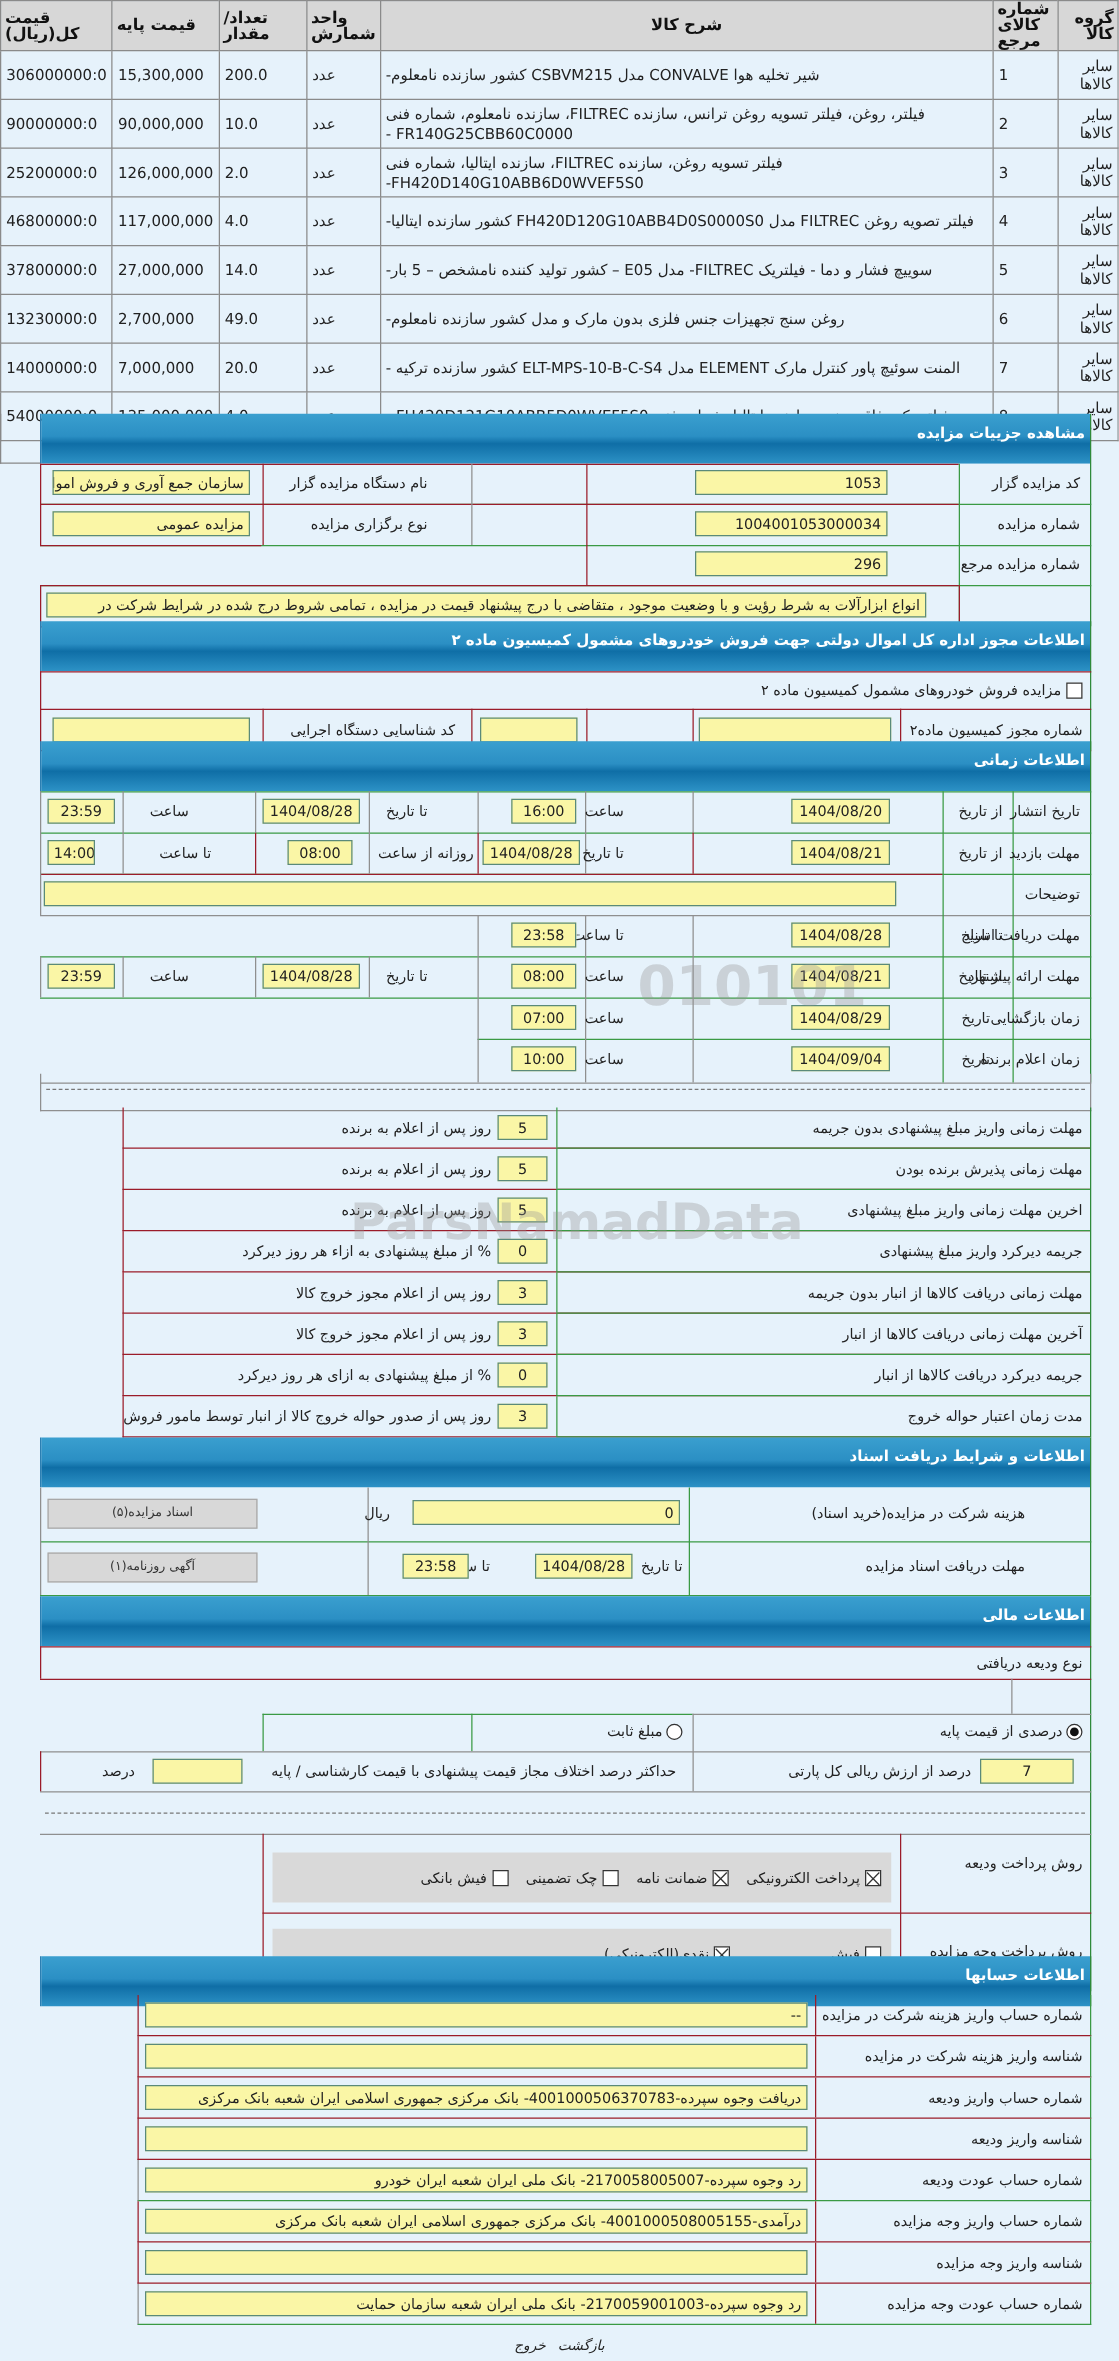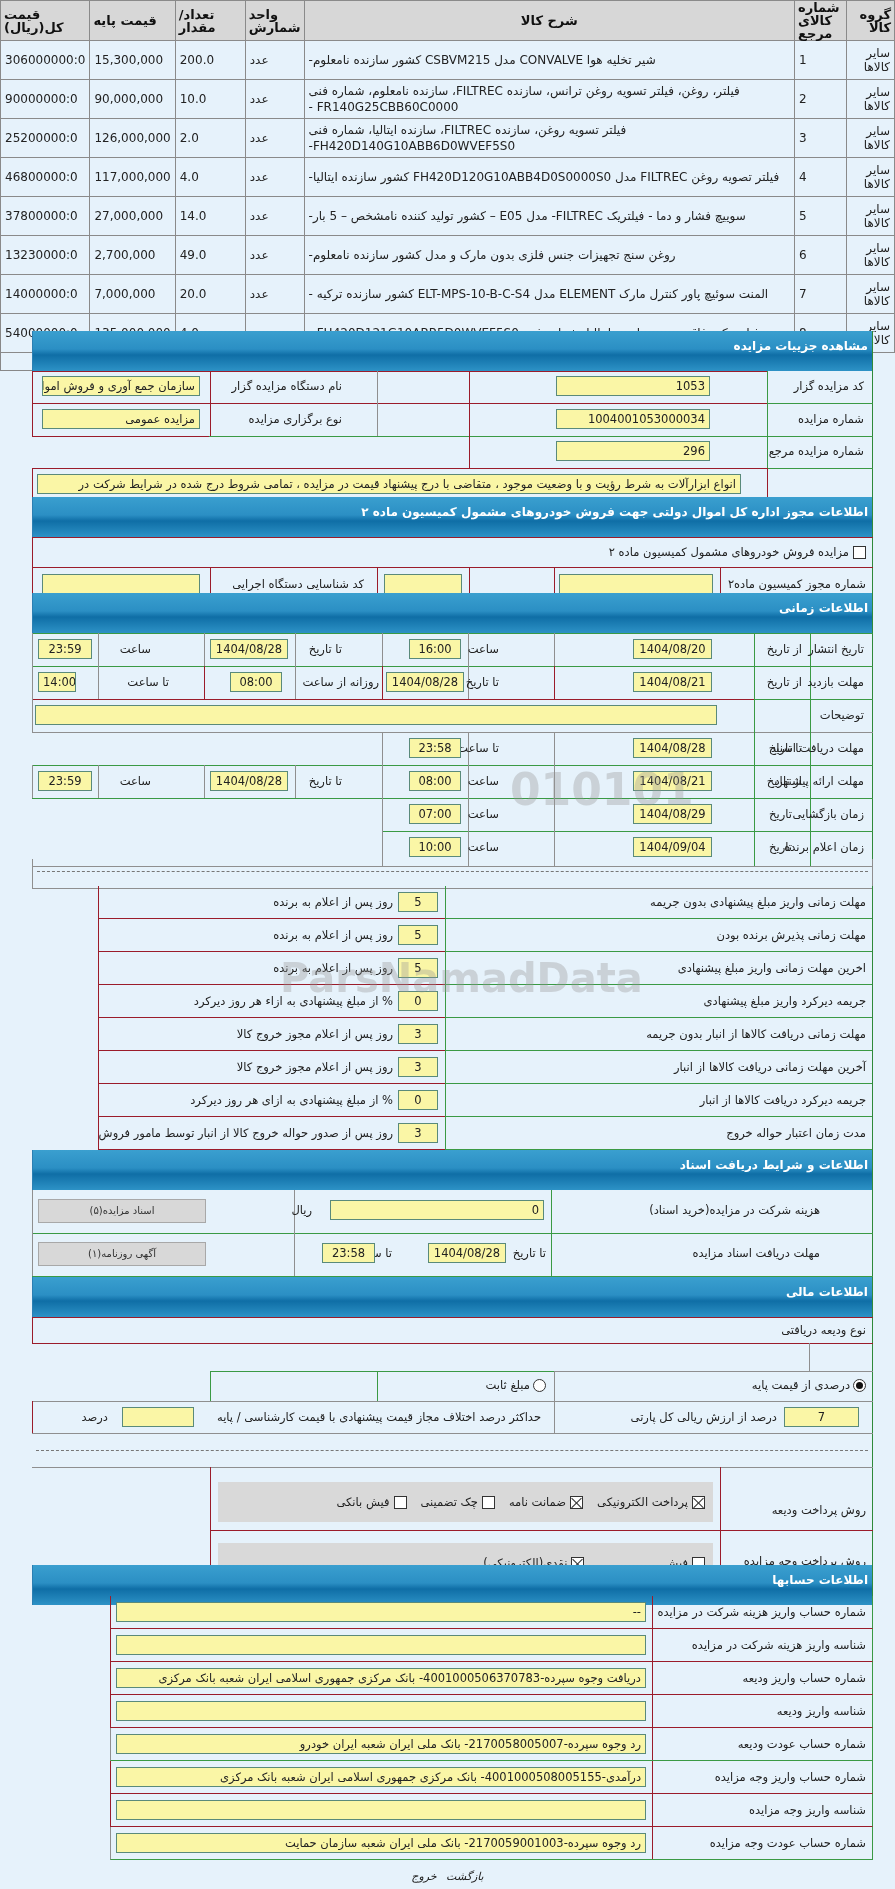--- a/index.html
+++ b/index.html
@@ -431,21 +431,21 @@
     <div class="inp" style="left:90px;top:90px;width:72px;"></div>
     <span class="lbl cell" style="right:764px;top:93px;">درصد</span>
 
     <div class="dashed" style="left:4px;right:4px;top:133px;"></div>
     <div class="hline gr" style="top:150px;left:0;width:841px;"></div>
 
     <div class="vline r" style="left:178px;top:150px;height:126px;"></div>
     <div class="vline r" style="left:688px;top:150px;height:126px;"></div>
     <div class="hline r" style="top:213px;left:178px;width:663px;"></div>
 
-    <span class="lbl cell" style="right:6px;top:186px;margin-left:24px;">روش پرداخت ودیعه</span>
+    <span class="lbl cell" style="right:6px;top:166px;margin-left:24px;">روش پرداخت ودیعه</span>
     <div id="deposit-methods" style="position:absolute;left:186px;top:165px;width:495px;height:40px;background:#d9d9d9;display:flex;align-items:center;gap:14px;padding-right:8px;">
         <span style="display: inline-flex; align-items: center; gap: 4px;">
           <span class="chkbox x"></span>
           <span class="lbl">پرداخت الکترونیکی</span>
         </span>
         <span style="display: inline-flex; align-items: center; gap: 4px;">
           <span class="chkbox x"></span>
           <span class="lbl">ضمانت نامه</span>
         </span>
         <span style="display: inline-flex; align-items: center; gap: 4px;">

